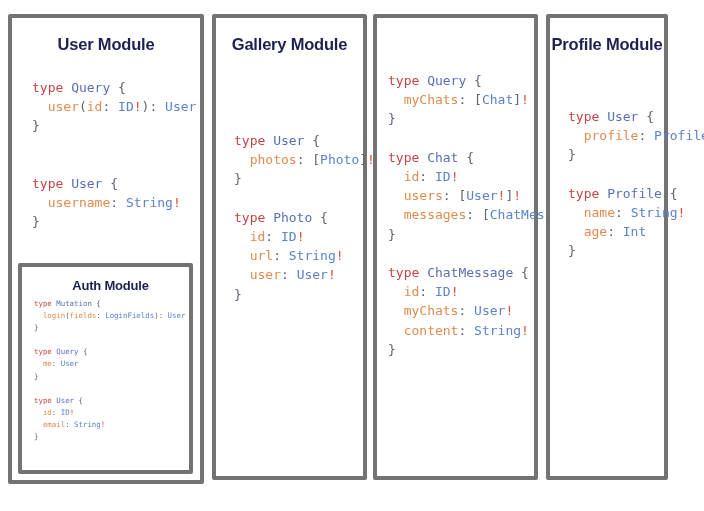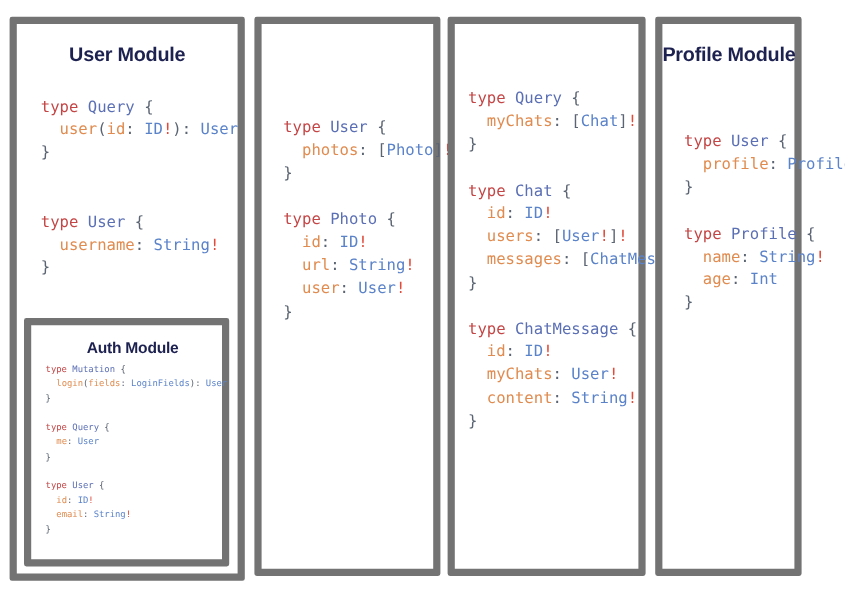--- a/index.html
+++ b/index.html
@@ -21,21 +21,21 @@
     position: absolute;
     left: 0; top: 0;
     width: 704px;
     height: 511px;
   }
 
   .panel {
     position: absolute;
     box-sizing: border-box;
     background: #ffffff;
-    border: 6px solid #737373;
+    border: 4px solid #737373;
     border-radius: 2px;
   }
 
   .panel-title {
     text-align: center;
     font-weight: bold;
     color: #1d2150;
     letter-spacing: -0.2px;
     white-space: nowrap;
   }
@@ -112,20 +112,21 @@
 <span class="t-punct">}</span>
 
 <span class="t-kw">type</span> <span class="t-type">User</span> <span class="t-punct">{</span>
   <span class="t-field">id</span><span class="t-punct">: </span><span class="t-ref">ID</span><span class="t-bang">!</span>
   <span class="t-field">email</span><span class="t-punct">: </span><span class="t-ref">String</span><span class="t-bang">!</span>
 <span class="t-punct">}</span></pre>
     </div>
   </div>
 
   <div class="panel panel-outer" style="left:212px; top:14px; width:155px; height:466px;">
+    <div class="panel-title">Gallery Module</div>
     <pre class="code code-block" style="margin:77px 0 0 18px;"><span class="t-kw">type</span> <span class="t-type">User</span> <span class="t-punct">{</span>
   <span class="t-field">photos</span><span class="t-punct">: </span><span class="t-punct">[</span><span class="t-ref">Photo</span><span class="t-punct">]</span><span class="t-bang">!</span>
 <span class="t-punct">}</span>
 
 <span class="t-kw">type</span> <span class="t-type">Photo</span> <span class="t-punct">{</span>
   <span class="t-field">id</span><span class="t-punct">: </span><span class="t-ref">ID</span><span class="t-bang">!</span>
   <span class="t-field">url</span><span class="t-punct">: </span><span class="t-ref">String</span><span class="t-bang">!</span>
   <span class="t-field">user</span><span class="t-punct">: </span><span class="t-ref">User</span><span class="t-bang">!</span>
 <span class="t-punct">}</span></pre>
   </div>

